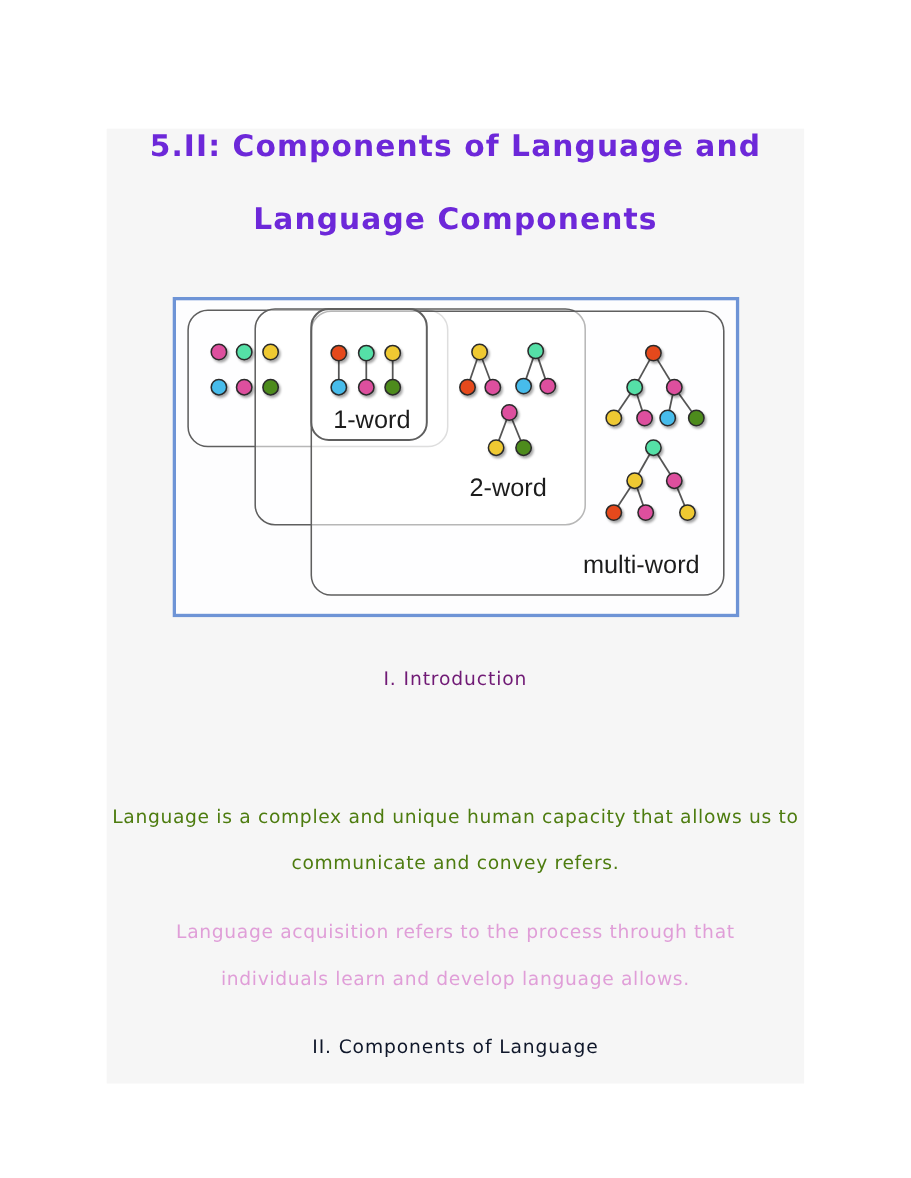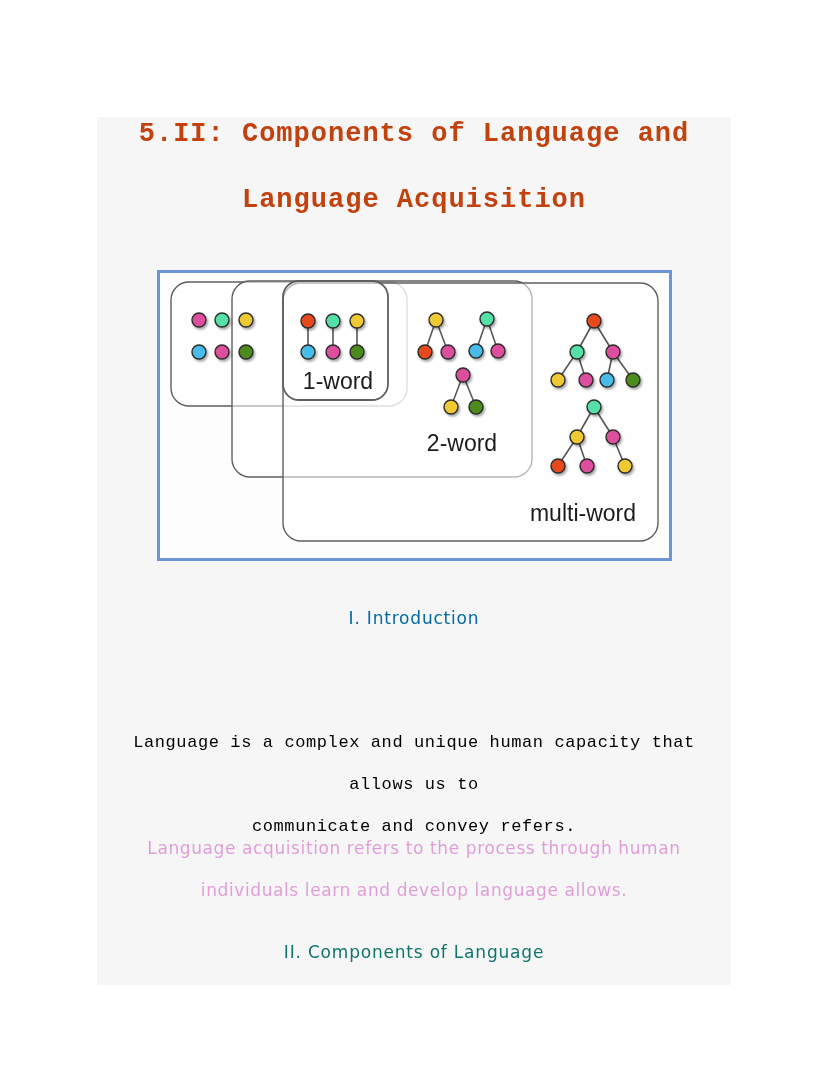--- a/index.html
+++ b/index.html
@@ -19,23 +19,23 @@
   .p1{top:605px;}
   .p2{top:710px;}
   .h-comp{top:825px;}
 </style>
 </head>
 <body>
 
 <div class="page">
   <div class="content" style="background: rgb(246, 246, 246);">
 
-    <div class="doc-title" style="color: #c2410c; font-family: Liberation Mono, monospace;">
+    <div class="doc-title" style="color: #6d28d9;">
       <span class="tline">5.II: Components of Language and</span>
-      <span class="tline">Language Acquisition</span>
+      <span class="tline">Language Components</span>
     </div>
 
     <div class="figure-frame" style="border-color: rgb(110, 148, 214);">
       <svg id="diagram-svg" width="509" height="285" viewBox="3 3 509 285">
           <defs>
             <filter id="ds" x="-40%" y="-40%" width="180%" height="180%">
               <feDropShadow dx="1.5" dy="2" stdDeviation="1.2" flood-opacity="0.35"></feDropShadow>
             </filter>
           </defs>
           <rect x="14" y="12" width="236" height="124" rx="18" ry="18" fill="rgba(255,255,255,0.55)" stroke="#5f5f5f" stroke-width="1.4"></rect>
@@ -95,28 +95,28 @@
           <circle cx="456" cy="167" r="7" fill="#dd4f9e" stroke="#2b2b2b" stroke-width="1.4" filter="url(#ds)"></circle>
           <circle cx="401" cy="196" r="7" fill="#e54a1a" stroke="#2b2b2b" stroke-width="1.4" filter="url(#ds)"></circle>
           <circle cx="430" cy="196" r="7" fill="#dd4f9e" stroke="#2b2b2b" stroke-width="1.4" filter="url(#ds)"></circle>
           <circle cx="468" cy="196" r="7" fill="#efc933" stroke="#2b2b2b" stroke-width="1.4" filter="url(#ds)"></circle>
           <text x="305" y="181" text-anchor="middle" fill="#1c1c1c" font-family="&quot;Liberation Sans&quot;, sans-serif" font-size="23">2-word</text>
           <text x="426" y="251" text-anchor="middle" fill="#1c1c1c" font-family="&quot;Liberation Sans&quot;, sans-serif" font-size="23">multi-word</text>
           <text x="181" y="119" text-anchor="middle" fill="#1c1c1c" font-family="&quot;Liberation Sans&quot;, sans-serif" font-size="23">1-word</text>
         </svg>
     </div>
 
-    <div class="heading h-intro" style="color: #0369a1;">I. Introduction</div>
+    <div class="heading h-intro" style="color: #701a75;">I. Introduction</div>
 
-    <div class="para p1" style="color: #000000; font-family: Liberation Mono, monospace;">
+    <div class="para p1" style="color: #4d7c0f;">
       <span class="pline">Language is a complex and unique human capacity that allows us to</span>
       <span class="pline">communicate and convey refers.</span>
     </div>
 
     <div class="para p2" style="color: rgb(224, 158, 216);">
-      <span class="pline">Language acquisition refers to the process through human</span>
+      <span class="pline">Language acquisition refers to the process through that</span>
       <span class="pline">individuals learn and develop language allows.</span>
     </div>
 
-    <div class="heading h-comp" style="color: #0f766e;">II. Components of Language</div>
+    <div class="heading h-comp" style="color: #0f172a;">II. Components of Language</div>
 
   </div>
 </div>
 
 </body></html>

